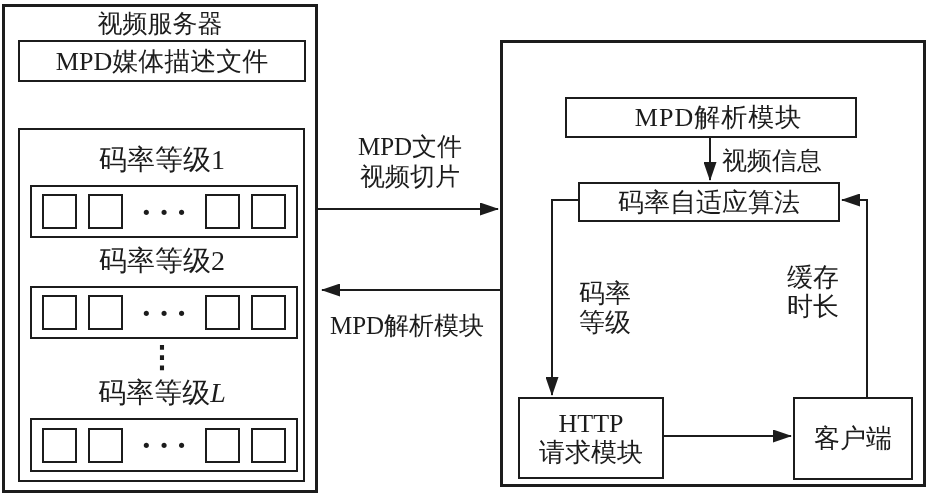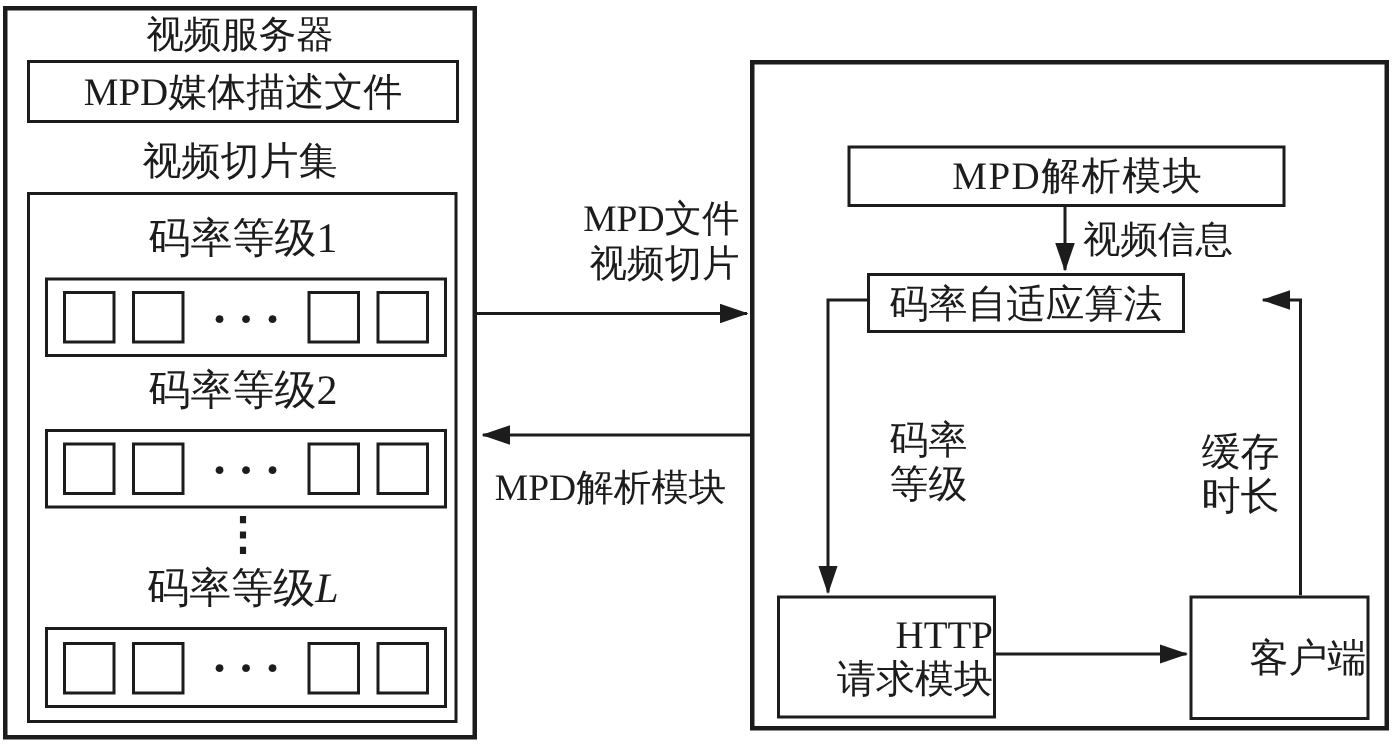--- a/index.html
+++ b/index.html
@@ -8,21 +8,21 @@
     font-family:"Liberation Serif","DejaVu Serif",serif;color:#1c1c1c;
     overflow:hidden;
   }
   .abs{position:absolute;box-sizing:border-box;}
   .outline3{border:3px solid #1c1c1c;background:transparent;}
   .box2{border:2px solid #1c1c1c;background:#fff;display:flex;align-items:center;justify-content:center;text-align:center;}
   .lbl{display:flex;align-items:center;justify-content:center;text-align:center;white-space:nowrap;}
   .f27{font-size:25px;line-height:30px;}
   .f26{font-size:26px;line-height:29px;}
   .f25{font-size:28px;line-height:28px;}
-  .two-line{flex-direction:column;align-items:flex-end;}
+  .two-line{flex-direction:column;}
   .seg-row{display:flex;align-items:center;padding:0 10px;}
   .seg{width:35px;height:35px;border:2px solid #1c1c1c;box-sizing:border-box;background:#fff;flex:0 0 auto;}
   .seg + .seg{margin-left:11px;}
   .seg-gap{flex:1;display:flex;align-items:center;justify-content:center;}
   .mid-dots{font-size:32px;letter-spacing:7px;padding-left:7px;line-height:1;font-weight:bold;}
   .v-dots{font-size:30px;line-height:1;font-weight:bold;}
   .idx-italic{font-style:italic;}
   svg.wires{position:absolute;left:0;top:0;z-index:1;}
   .layer2{z-index:2;}
 </style>
@@ -50,21 +50,20 @@
 
     <polyline points="867,397 867,200 842,200" fill="none" stroke="#1c1c1c" stroke-width="2" marker-end="url(#arrow)"></polyline>
   </svg>
 
   <div class="abs outline3 layer2" style="left:2px;top:4px;width:316px;height:489px;"></div>
 
   <div class="abs lbl f27 layer2" style="left:20px;top:7px;width:280px;height:34px;">视频服务器</div>
 
   <div class="abs box2 f26 layer2" style="left:18px;top:40px;width:288px;height:42px;">MPD媒体描述文件</div>
 
-  <div class="abs lbl f26 layer2" style="left:20px;top:91px;width:280px;height:32px;">视频切片集</div>
 
   <div class="abs layer2" style="left:18px;top:128px;width:287px;height:354px;border:2px solid #1c1c1c;"></div>
 
   <div class="abs lbl f25 layer2" style="left:40px;top:145px;width:244px;height:30px;">
       <span>码率等级</span>
       <span>1</span>
     </div>
   <div class="abs box2 seg-row layer2" style="left:30px;top:185px;width:268px;height:53px;justify-content:flex-start;">
     <div class="seg"></div>
     <div class="seg"></div>
@@ -111,28 +110,28 @@
   </div>
   <div class="abs lbl f27 layer2" style="left:327px;top:310px;width:160px;height:32px;">MPD解析模块</div>
 
   <div class="abs outline3 layer2" style="left:500px;top:40px;width:426px;height:447px;"></div>
 
 
   <div class="abs box2 f26 layer2" style="left:565px;top:97px;width:292px;height:41px;letter-spacing:1px;padding-left:15px;">MPD解析模块</div>
 
   <div class="abs lbl f27 layer2" style="left:722px;top:146px;width:140px;height:30px;justify-content:flex-start;">视频信息</div>
 
-  <div class="abs box2 f26 layer2" style="left:578px;top:182px;width:212px;height:40px;text-align:center;">码率自适应算法</div>
+  <div class="abs box2 f26 layer2" style="left:578px;top:182px;width:262px;height:40px;text-align:center;">码率自适应算法</div>
 
   <div class="abs lbl f26 two-line layer2" style="left:565px;top:274px;width:80px;height:68px;">
     <span>码率</span>
     <span>等级</span>
   </div>
 
-  <div class="abs lbl f26 two-line layer2" style="left:773px;top:282px;width:80px;height:68px;">
+  <div class="abs lbl f26 two-line layer2" style="left:773px;top:258px;width:80px;height:68px;">
     <span>缓存</span>
     <span>时长</span>
   </div>
 
   <div class="abs box2 f26 two-line layer2" style="left:518px;top:397px;width:146px;height:82px;">
     <span>HTTP</span>
     <span>请求模块</span>
   </div>
 
   <div class="abs box2 f26 two-line layer2" style="left:793px;top:397px;width:120px;height:83px;">

